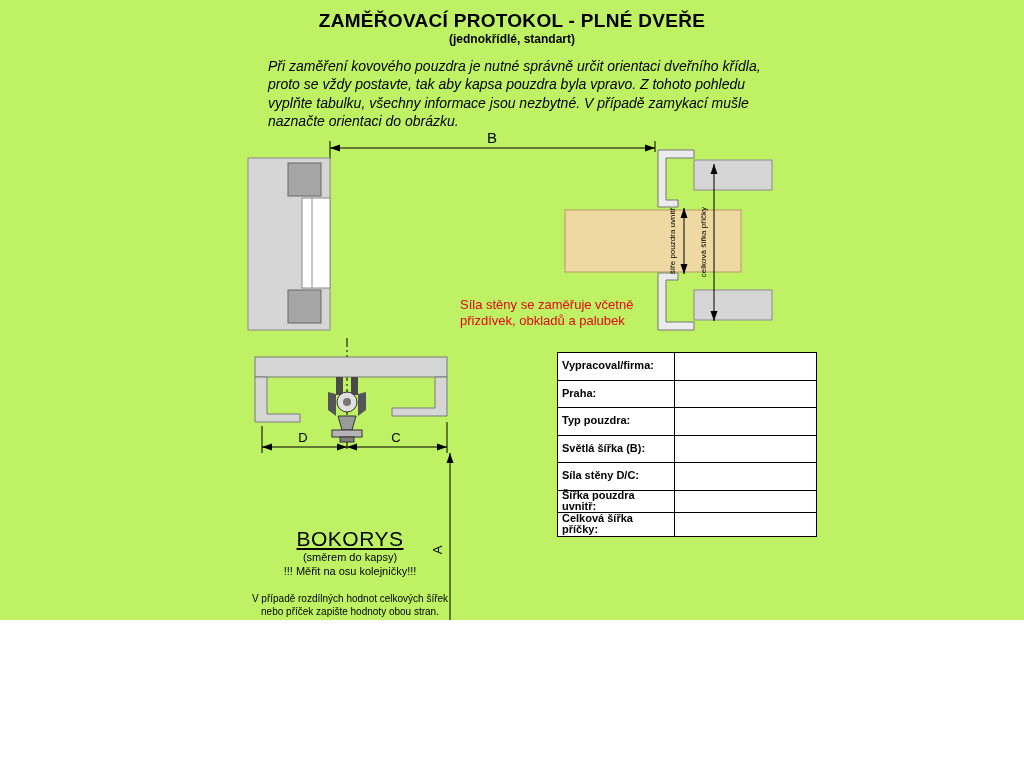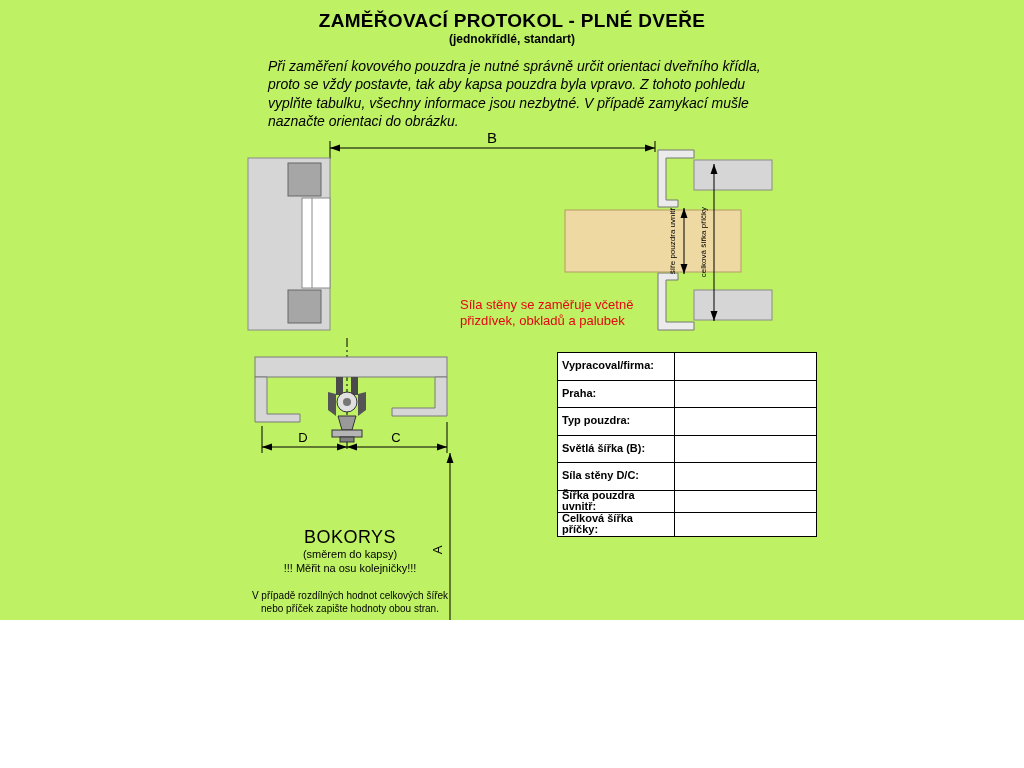--- a/index.html
+++ b/index.html
@@ -21,21 +21,21 @@
   .form-table { left:510px; top:352px; width:260px; border:1px solid #000; background:#fff;margin-left:47px; }
   .form-row { display:flex; border-bottom:1px solid #000; }
   .form-row:last-child { border-bottom:none; }
   .row-tall { height:27.5px; }
   .row-short { height:22.5px; }
   .form-label { width:117px; border-right:1px solid #000; font-weight:bold; font-size:11px; line-height:1.05; display:flex; align-items:center; padding:1px 4px; }
   .form-value { flex:1; }
 
   
   .bokorys { left:250px; top:527px; width:200px; text-align:center; }
-  .bokorys-title { font-size:18px; letter-spacing:.5px; }
+  .bokorys-title { font-size:21px; letter-spacing:.5px;text-decoration:underline; }
   .bokorys-sub { font-size:11px; line-height:1.25; }
   .bokorys-note { margin-top:13px; font-size:10px; line-height:1.3; }
 
   
   .authorized { right:287px; top:601px; text-align:right; font-size:17px; font-weight:bold; line-height:1.12; letter-spacing:.3px;
                 color:#6f6f6f;
                 background:linear-gradient(180deg,#7c7c7c 30%,#9a6a45 100%);
                 -webkit-background-clip:text; background-clip:text;margin-top:23px; -webkit-text-fill-color:transparent; }
   .contact { right:248px; top:670px; text-align:right; font-size:8.5px; line-height:1.3; color:#1a1a1a; }
 </style>

